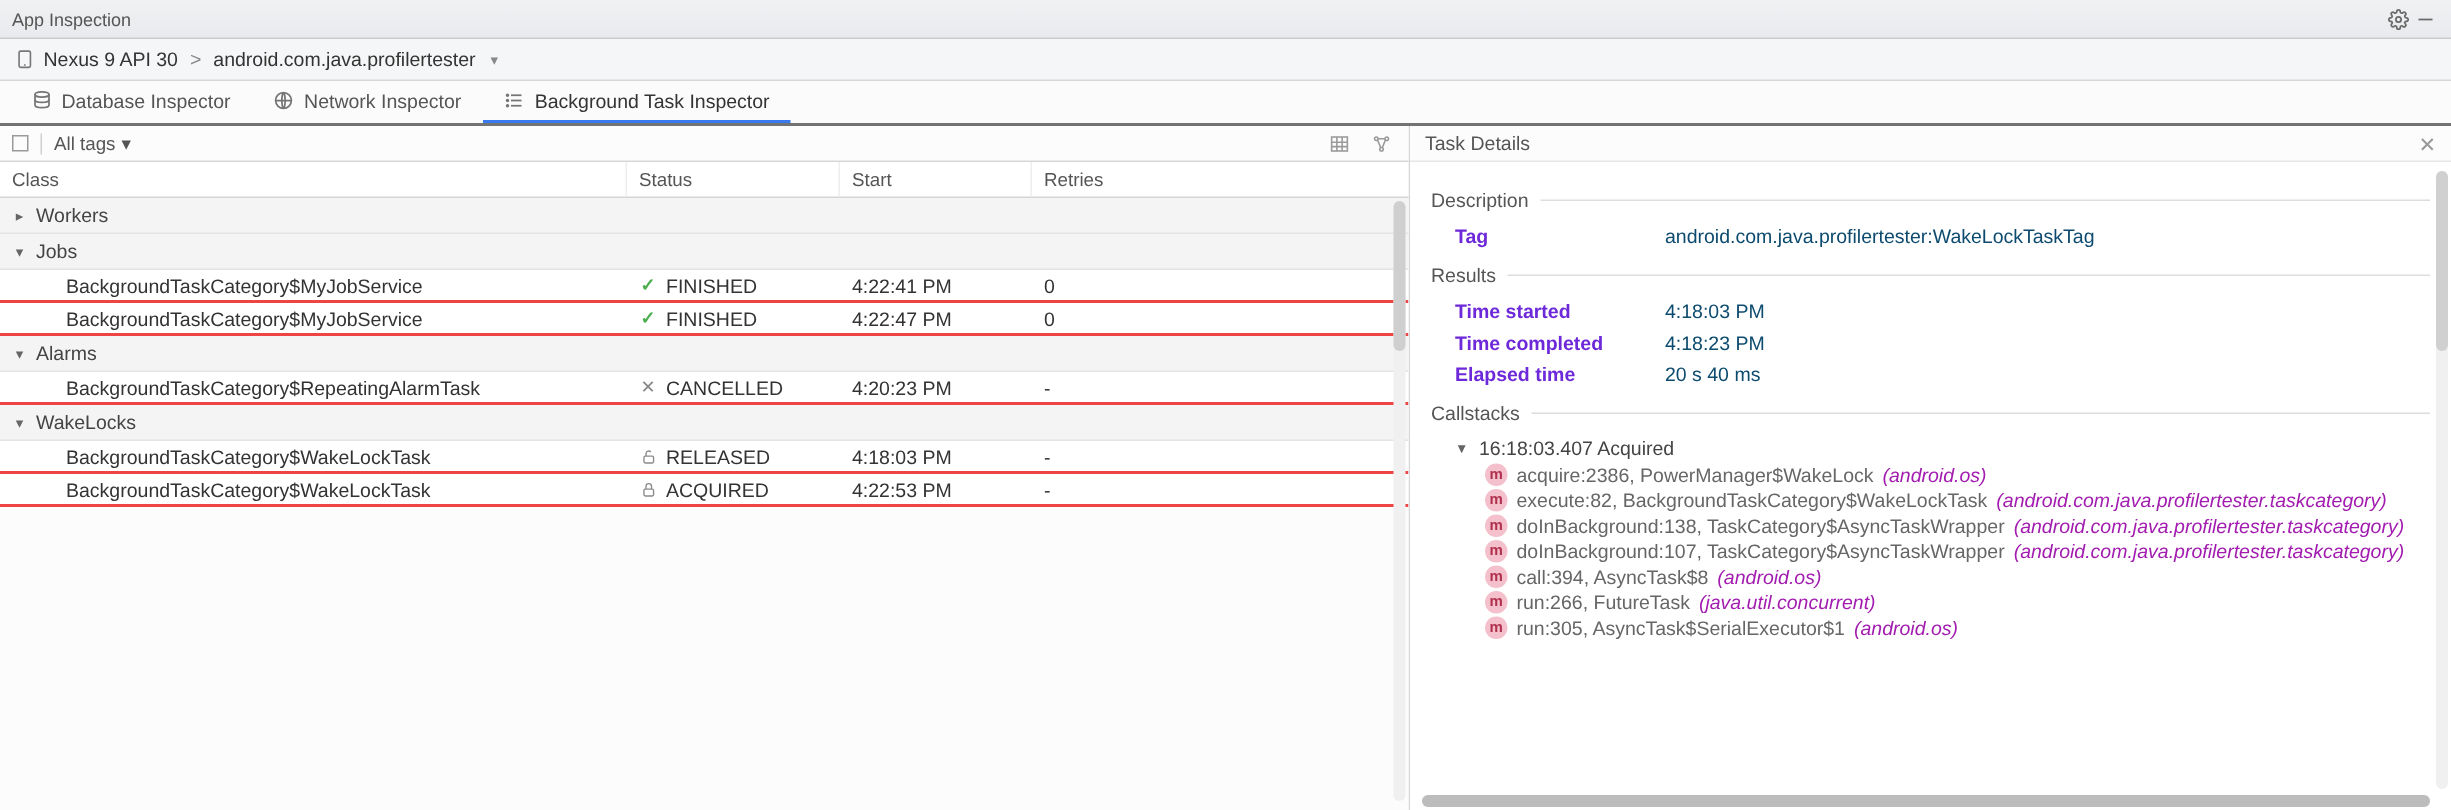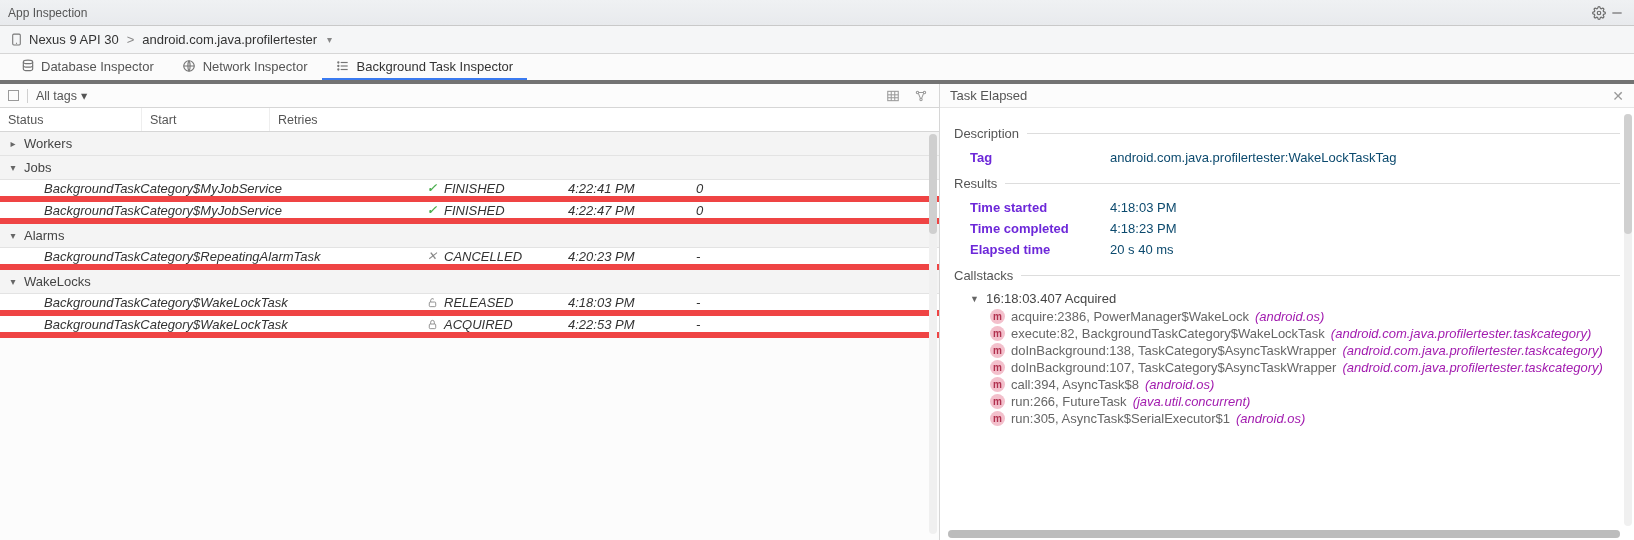--- a/index.html
+++ b/index.html
@@ -36,21 +36,21 @@
     gap: 6px;
     font-size: 13px;
     color: #333;
   }
   .breadcrumb .bc-sep { color: #888; padding: 0 2px; }
   .breadcrumb .chev { color:#888; font-size:10px; padding-left:4px;}
   
   .tabsbar {
     height: 30px;
     background: #fbfbfb;
-    border-bottom: 4px solid #737373;
+    border-bottom: 2px solid #737373;
     display: flex;
     align-items: stretch;
     padding: 0 6px;
   }
   .tab {
     display: flex;
     align-items: center;
     gap: 6px;
     padding: 0 14px;
     color: #555;
@@ -117,21 +117,21 @@
   
   .rows { flex:1; overflow:auto; background:#fcfcfc; }
   .group {
     display:flex; align-items:center; height:24px;
     background:#f4f4f4; border-bottom:1px solid #e3e3e3;
     padding-left:8px; gap:6px; font-size:13px; color:#444;
   }
   .group .chev2 { font-size:10px; color:#666; width:10px; display:inline-block; text-align:center;}
   .row {
     display:flex; height:22px; align-items:center;
-    border-bottom:6px solid #ef4444; background:#fff;font-style:italic;
+    border-bottom:2px solid #ef4444; background:#fff;
   }
   .cell { padding:0 8px; overflow:hidden; text-overflow:ellipsis; white-space:nowrap; display:flex; align-items:center; gap:6px;}
   .c-class { width:418px; padding-left:44px;}
   .c-status { width:142px; }
   .c-start { width:128px; }
   .c-retries { flex:1; }
   .st-ic { width:12px; height:12px; display:inline-flex; align-items:center; justify-content:center; font-size:12px;}
   .st-check { color:#4caf50; font-weight:bold;}
   .st-x { color:#888; }
   .st-lock { color:#8a8a8a; }
@@ -266,20 +266,21 @@
       <span class="lt-icon">
         <svg width="14" height="14" viewBox="0 0 24 24" fill="none" stroke="currentColor" stroke-width="1.8">
             <circle cx="6" cy="6" r="2"></circle>
             <circle cx="18" cy="6" r="2"></circle>
             <circle cx="12" cy="18" r="2"></circle>
             <path d="M7.5 7.5L11 16M16.5 7.5L13 16M8 6h8"></path>
           </svg>
       </span>
     </div>
     <div class="thead">
+      <div class="col col-class">Class</div>
       <div class="col col-status">Status</div>
       <div class="col col-start">Start</div>
       <div class="col col-retries">Retries</div>
     </div>
     <div class="rows">
 
       <div class="group">
         <span class="chev2">▸</span>
         <span>Workers</span>
       </div>
@@ -354,21 +355,21 @@
         <div class="cell c-retries">-</div>
       </div>
     </div>
     <div class="left-scroll">
         <div class="left-thumb"></div>
       </div>
   </div>
 
   <div class="right">
     <div class="r-title">
-      <span style="flex:1">Task Elapsed</span>
+      <span style="flex:1">Task Details</span>
       <span class="r-close">✕</span>
     </div>
     <div class="r-body">
       <div class="sect-hdr">Description</div>
       <div class="kv">
           <span class="k">Tag</span>
           <span class="v">android.com.java.profilertester:WakeLockTaskTag</span>
         </div>
 
       <div class="sect-hdr">Results</div>

